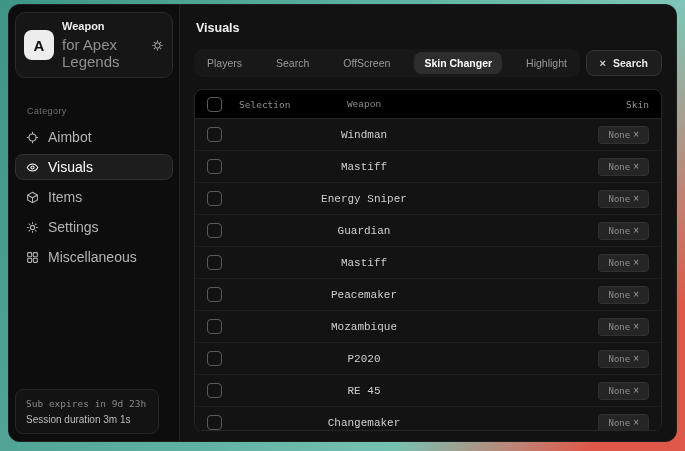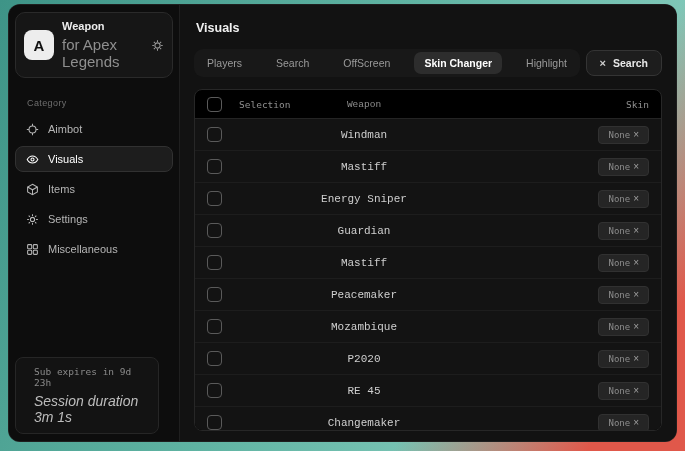--- a/index.html
+++ b/index.html
@@ -17,30 +17,30 @@
   .sidebar{width:170px;flex:0 0 170px;display:flex;flex-direction:column;
     background:#0d0d0d;}
   .app-card{margin:7px 6px 0 6px;background:#161616;border:1px solid #2a2a2a;
     border-radius:10px;padding:7px 8px;display:flex;align-items:center;gap:8px;}
   .logo{width:30px;height:30px;border-radius:8px;background:#ededed;color:#111;
     font-weight:bold;font-size:15px;display:flex;align-items:center;justify-content:center;}
   .app-meta{flex:1;min-width:0;}
   .app-name{color:#ededed;font-size:11px;font-weight:bold;}
   .app-sub{color:#8f8f8f;font-size:15px;margin-top:4px;}
   .app-gear{color:#9a9a9a;display:flex;}
-  .cat-label{color:#6e6e6e;font-size:9px;margin:20px 0 8px 18px;letter-spacing:.4px;}
+  .cat-label{color:#6e6e6e;font-size:9px;margin:28px 0 8px 18px;letter-spacing:.4px;}
   .nav{display:flex;flex-direction:column;gap:4px;padding:0 6px;}
   .nav-item{display:flex;align-items:center;gap:9px;height:24px;padding:0 10px;
-    color:#b5b5b5;font-size:11px;border:1px solid transparent;border-radius:8px;cursor:default;}
+    color:#b5b5b5;font-size:14px;border:1px solid transparent;border-radius:8px;cursor:default;}
   .nav-item.active{background:#1d1d1d;border-color:#313131;color:#ffffff;}
   .nav-item .icn{display:flex;color:inherit;}
   .side-footer{margin:auto 20px 7px 6px;background:#131313;border:1px solid #262626;
-    border-radius:8px;padding:8px 18px;}
+    border-radius:8px;padding:8px 10px;}
   .sf1{font-family:"DejaVu Sans Mono",monospace;font-size:9.5px;color:#8a8a8a;}
-  .sf2{font-size:14px;color:#bdbdbd;margin-top:5px;font-style:italic;}
+  .sf2{font-size:10px;color:#bdbdbd;margin-top:5px;}
   
   .main{flex:1;background:#121212;border-left:1px solid #1f1f1f;
     padding:12px 14px 10px 14px;display:flex;flex-direction:column;}
   .main-title{color:#f0f0f0;font-size:12.5px;font-weight:bold;margin:4px 0 14px 2px;}
   .tabs-row{display:flex;align-items:center;}
   .tabs{display:flex;gap:14px;background:#181818;border-radius:9px;padding:3px;}
   .tab{padding:5px 10px;font-size:10.5px;color:#9a9a9a;border-radius:7px;cursor:default;white-space:nowrap;}
   .tab.active{background:#2d2d2d;color:#ffffff;font-weight:bold;}
   .search-btn{margin-left:auto;display:flex;align-items:center;gap:7px;
     background:#1d1d1d;border:1px solid #343434;border-radius:8px;

